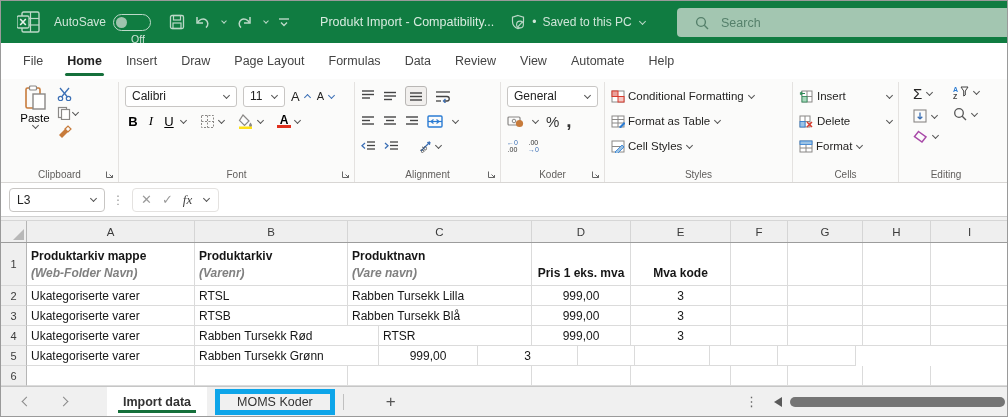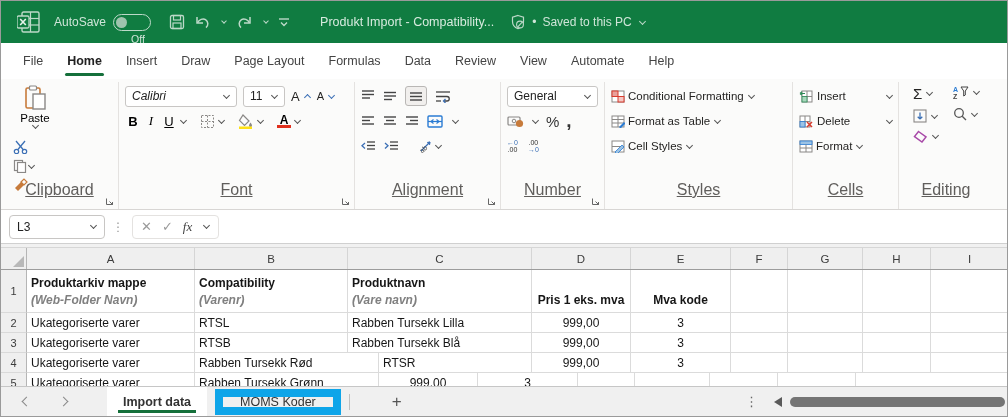--- a/index.html
+++ b/index.html
@@ -21,21 +21,21 @@
 
   
   .menubar{flex:0 0 36px;display:flex;align-items:center;padding-left:10px;background:#fff;}
   .mtab{padding:9px 12px;font-size:12.5px;color:#444;position:relative;cursor:default;white-space:nowrap;}
   .mtab.active{font-weight:700;color:#222;}
   .mtab.active::after{content:"";position:absolute;left:10px;right:10px;bottom:1px;height:3px;background:#15703B;border-radius:2px;}
 
   
   .ribbon{flex:0 0 104px;background:#FBFBFA;border-bottom:1px solid #D8D6D4;display:flex;padding-top:3px;}
   .rgroup{position:relative;border-right:1px solid #E4E2E0;padding:3px 5px 17px 6px;display:flex;flex-direction:column;gap:3px;}
-  .glabel{position:absolute;bottom:10px;left:0;right:0;text-align:center;font-size:16px;color:#605E5C;text-decoration:underline;}
+  .glabel{position:absolute;bottom:2px;left:0;right:0;text-align:center;font-size:10px;color:#605E5C;}
   .launcher{position:absolute;bottom:3px;right:4px;}
   .rrow{display:flex;align-items:center;gap:6px;height:22px;}
   .rbtn{display:flex;align-items:center;gap:3px;font-size:11.5px;color:#252423;white-space:nowrap;}
   .chv{width:5px;height:5px;border-right:1.3px solid #555;border-bottom:1.3px solid #555;transform:rotate(45deg);display:inline-block;margin:-2px 1px 0 2px;flex:0 0 auto;}
   .chv.up{transform:rotate(-135deg);margin-top:2px;}
   .combo{border:1px solid #C8C6C4;border-radius:3px;background:#fff;height:21px;display:flex;align-items:center;justify-content:space-between;padding:0 6px;font-size:12px;color:#222;}
   .bletter{font-size:13px;width:16px;text-align:center;}
   .b{font-weight:800;}
   .i{font-style:italic;font-family:"Liberation Serif",serif;}
   .u{text-decoration:underline;}
@@ -72,21 +72,21 @@
   .note{color:#808080;font-style:italic;font-weight:600;}
 
   
   .tabbar{flex:0 0 30px;background:#F0F0F0;border-top:1px solid #C6C6C6;display:flex;align-items:center;position:relative;}
   .navchv{width:7px;height:7px;border-left:1.6px solid #8A8A8A;border-bottom:1.6px solid #8A8A8A;display:inline-block;}
   .navchv.left{transform:rotate(45deg);margin-left:22px;}
   .navchv.rightc{transform:rotate(225deg);margin-left:30px;}
   .sheettab{height:100%;display:flex;align-items:center;padding:0 16px;font-size:12.5px;color:#333;position:relative;}
   .sheettab.active{background:#fff;font-weight:700;margin-left:40px;}
   .sheettab.active::after{content:"";position:absolute;left:11px;right:11px;bottom:3px;height:3px;background:#15703B;}
-  .sheettab.boxed{margin-left:8px;border:8px solid #0ea5e9;height:26px;padding:0 17px;}
+  .sheettab.boxed{margin-left:8px;border:5px solid #0ea5e9;height:26px;padding:0 17px;}
   .tabdiv{width:1px;height:16px;background:#C0C0C0;margin-left:8px;}
   .addsheet{font-size:17px;color:#555;margin-left:42px;font-weight:400;}
   .tb-right{margin-left:auto;display:flex;align-items:center;}
   .vdots{color:#666;font-size:13px;letter-spacing:0;margin-right:16px;}
   .scroll-left{width:0;height:0;border-top:5px solid transparent;border-bottom:5px solid transparent;border-right:8px solid #5a5a5a;margin-right:8px;}
   .hthumb{width:215px;height:10px;background:#757575;border-radius:5px;margin-right:2px;}
 
   svg{display:block;}
 </style>
 </head>
@@ -135,39 +135,46 @@
     <div class="saved">
       <svg width="16" height="16" viewBox="0 0 16 16">
         <path d="M8 1.5 L13.5 3.2 V7.5 C13.5 11.3 11 13.6 8 14.7 C5 13.6 2.5 11.3 2.5 7.5 V3.2 Z" fill="none" stroke="#BCD9C8" stroke-width="1.2"></path>
         <circle cx="10" cy="10.5" r="3.4" fill="#107C41" stroke="#BCD9C8" stroke-width="1.1"></circle>
         <line x1="7.8" y1="12.8" x2="12.2" y2="8.2" stroke="#BCD9C8" stroke-width="1.1"></line>
       </svg>
       <span>•</span>
       <span>Saved to this PC</span>
       <span class="chv" style="border-color:#BCD9C8;"></span>
     </div>
+    <div class="search-pill">
+      <svg width="14" height="14" viewBox="0 0 14 14">
+        <circle cx="6" cy="6" r="4.4" fill="none" stroke="#55806B" stroke-width="1.4"></circle>
+        <line x1="9.3" y1="9.3" x2="13" y2="13" stroke="#55806B" stroke-width="1.4"></line>
+      </svg>
+      <span>Search</span>
+    </div>
   </div>
 
   <div class="menubar">
       <span class="mtab">File</span>
       <span class="mtab active">Home</span>
       <span class="mtab">Insert</span>
       <span class="mtab">Draw</span>
       <span class="mtab">Page Layout</span>
       <span class="mtab">Formulas</span>
       <span class="mtab">Data</span>
       <span class="mtab">Review</span>
       <span class="mtab">View</span>
       <span class="mtab">Automate</span>
       <span class="mtab">Help</span>
     </div>
 
   <div class="ribbon">
 
-    <div class="rgroup" style="width:118px;flex-direction:column;gap:10px;padding-left:12px;">
+    <div class="rgroup" style="width:118px;flex-direction:row;gap:0;padding-left:12px;">
       <div class="paste-col">
         <svg width="24" height="26" viewBox="0 0 24 26">
           <rect x="3" y="3" width="14" height="20" rx="1.5" fill="none" stroke="#C77B3B" stroke-width="1.6"></rect>
           <rect x="6.5" y="1" width="7" height="4" rx="1" fill="#fff" stroke="#8a8886" stroke-width="1.2"></rect>
           <rect x="10" y="9" width="12" height="15" fill="#fff" stroke="#8a8886" stroke-width="1.4"></rect>
         </svg>
         <span style="font-size:11.5px;">Paste</span>
         <span class="chv"></span>
       </div>
       <div class="clip-right">
@@ -190,21 +197,21 @@
         </svg>
       </div>
       <span class="glabel">Clipboard</span>
       <svg class="launcher" width="9" height="9" viewBox="0 0 9 9">
         <path d="M1.5 1.5 V7.5 H7.5 M4.5 4.5 L7.5 7.5 M7.5 5 V7.5 H5" fill="none" stroke="#666" stroke-width="1"></path>
       </svg>
     </div>
 
     <div class="rgroup" style="width:236px;">
       <div class="rrow">
-        <span class="combo" style="width:112px;font-style:italic;">
+        <span class="combo" style="width:112px;">
           <span>Calibri</span>
             <span class="chv"></span>
         </span>
         <span class="combo" style="width:42px;">
           <span>11</span>
             <span class="chv"></span>
         </span>
         <span class="rbtn">
             <span style="font-size:13px;">A</span>
             <span class="chv up" style="border-color:#3B6FB5;"></span>
@@ -362,21 +369,21 @@
       <div class="rrow" style="gap:10px;">
         <span class="tinytxt">
           <span style="display:block;color:#3B6FB5;">←0</span>
           <span style="display:block;">.00</span>
         </span>
         <span class="tinytxt">
           <span style="display:block;">.00</span>
           <span style="display:block;color:#3B6FB5;">→0</span>
         </span>
       </div>
-      <span class="glabel">Number</span>
+      <span class="glabel">Koder</span>
       <svg class="launcher" width="9" height="9" viewBox="0 0 9 9">
         <path d="M1.5 1.5 V7.5 H7.5 M4.5 4.5 L7.5 7.5 M7.5 5 V7.5 H5" fill="none" stroke="#666" stroke-width="1"></path>
       </svg>
     </div>
 
     <div class="rgroup" style="width:188px;">
       <div class="rrow rbtn">
         <svg width="14" height="13" viewBox="0 0 14 13">
           <rect x="1" y="1" width="12" height="11" fill="#fff" stroke="#8a8886" stroke-width="1"></rect>
           <rect x="1" y="1" width="6" height="5.5" fill="#E8A09A" stroke="#D83B2D" stroke-width="1"></rect>
@@ -522,21 +529,21 @@
         <div class="colhdr" style="width: 78px;">I</div>
       </div>
     <div style="display:flex;flex-direction:column;flex:1;overflow:hidden;">
         <div class="grow" style="height: 43px;">
           <div class="rowhdr">1</div>
           <div class="cell hcell" style="width: 168px;">
             <span class="bold">Produktarkiv mappe</span>
             <span class="note">(Web-Folder Navn)</span>
           </div>
           <div class="cell hcell" style="width: 153px;">
-            <span class="bold">Compatibility</span>
+            <span class="bold">Produktarkiv</span>
             <span class="note">(Varenr)</span>
           </div>
           <div class="cell hcell" style="width: 184px;">
             <span class="bold">Produktnavn</span>
             <span class="note">(Vare navn)</span>
           </div>
           <div class="cell right hcell" style="width: 99px;">
             <span class="bold">Pris 1 eks. mva</span>
           </div>
           <div class="cell right hcell" style="width: 100px;">

